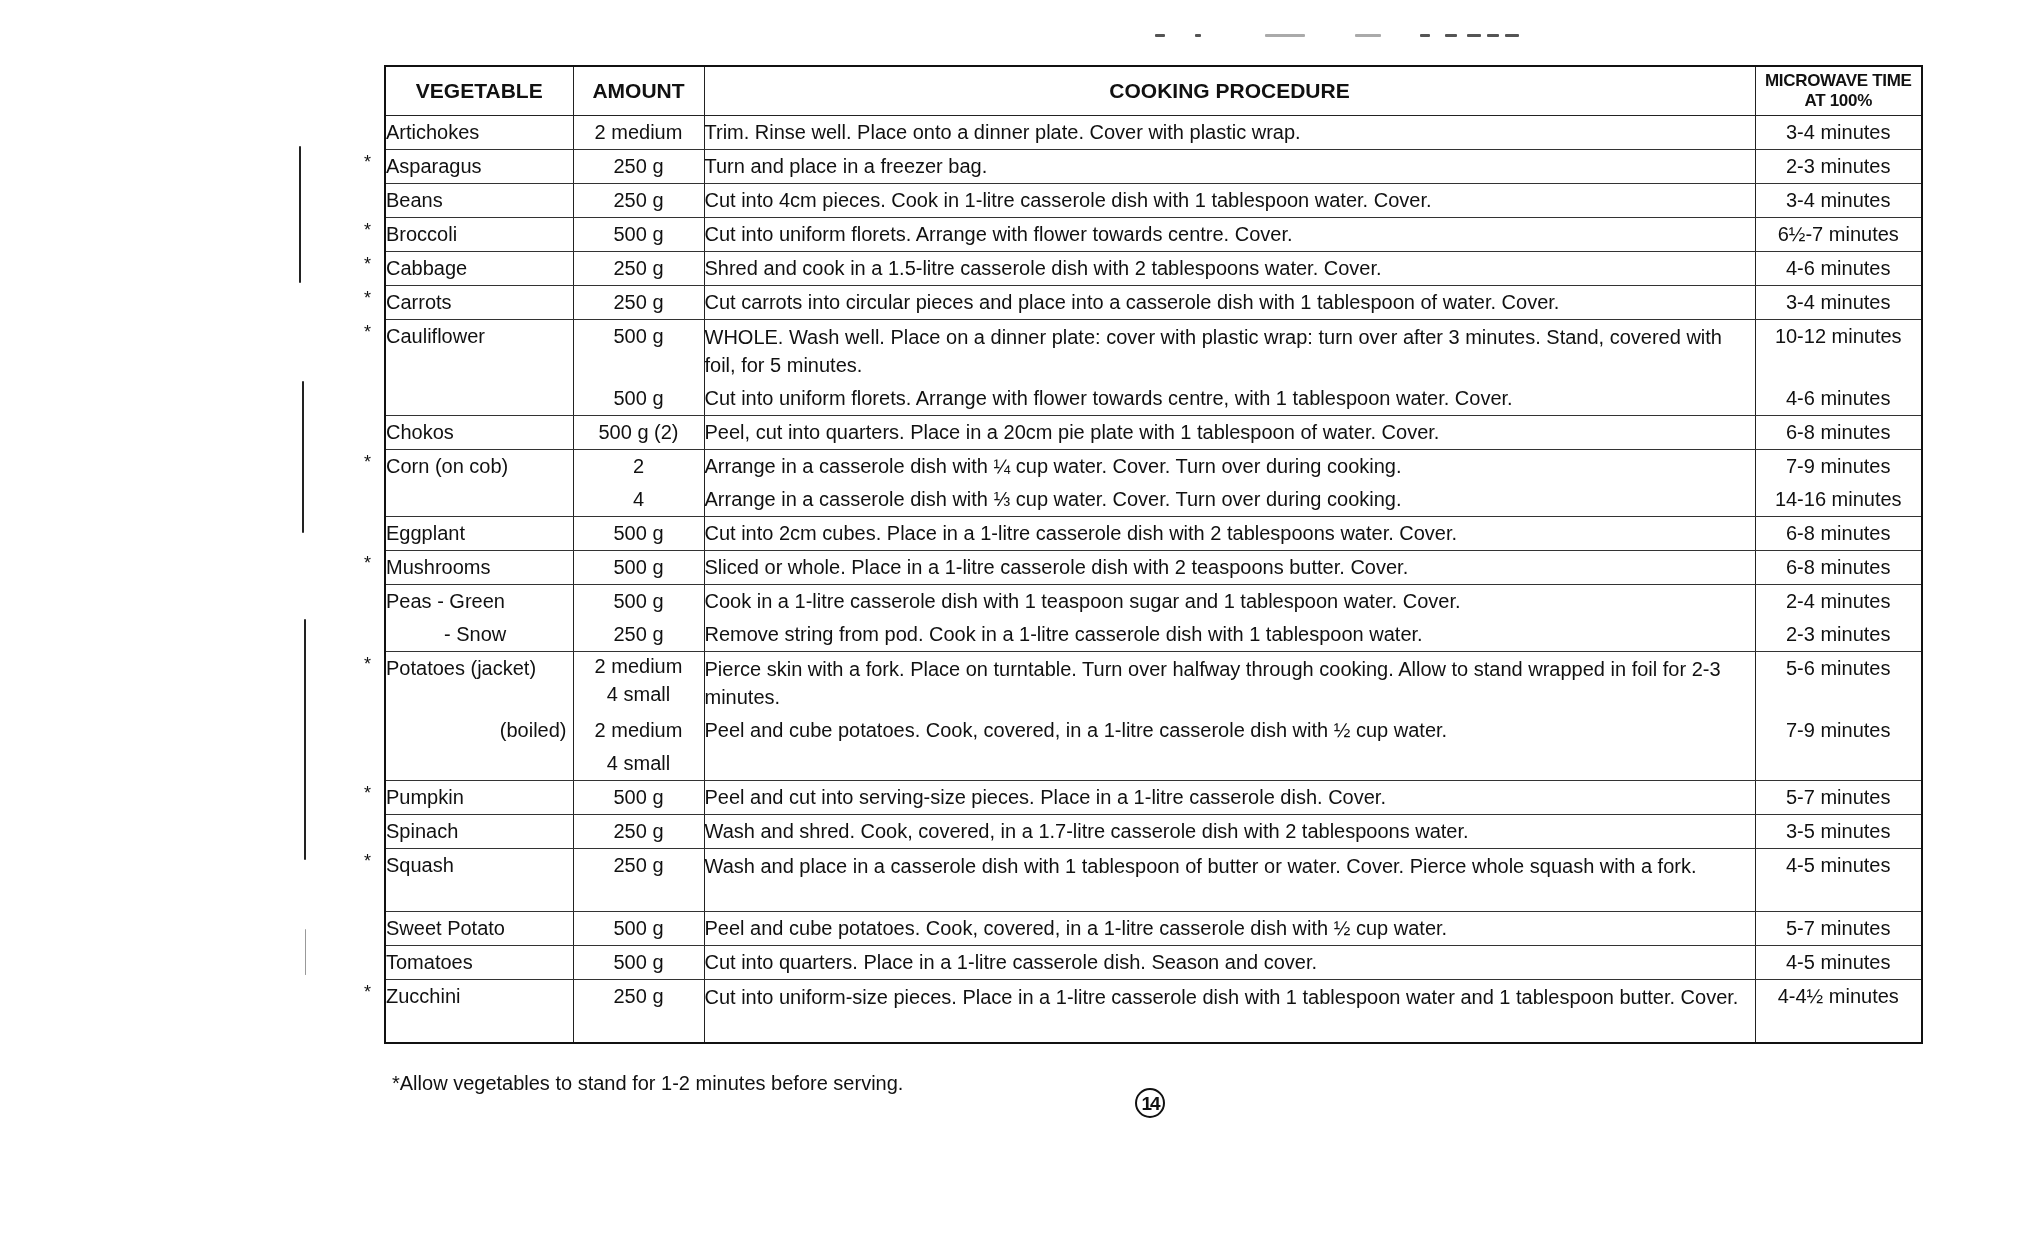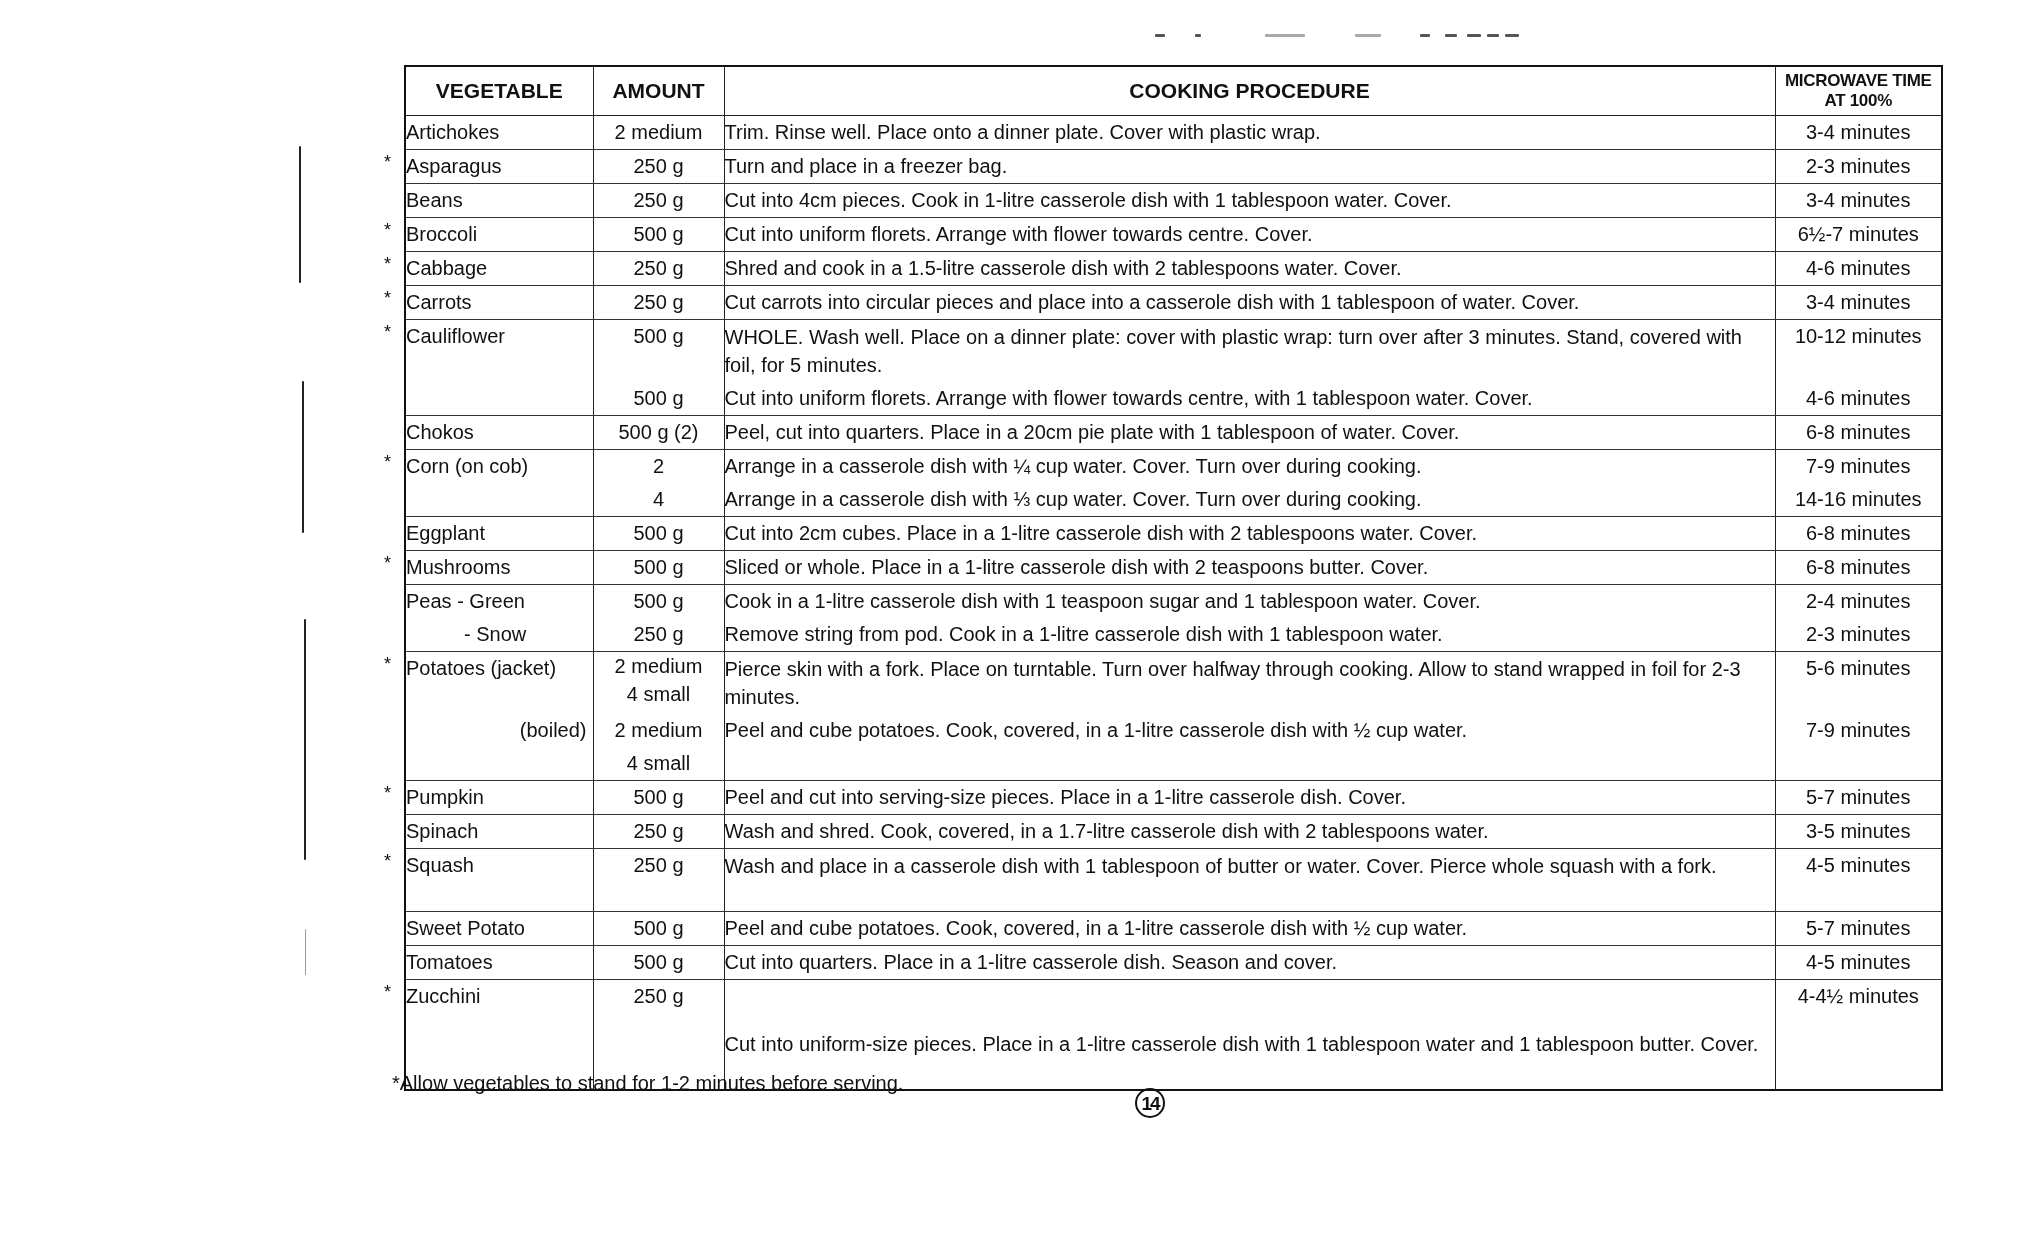--- a/index.html
+++ b/index.html
@@ -2,21 +2,21 @@
 <html><head>
 <meta charset="utf-8">
 <style>
   html, body { margin: 0; padding: 0; background: #ffffff; }
   body { width: 2033px; height: 1235px; position: relative; overflow: hidden;
          font-family: "Liberation Sans", "DejaVu Sans", sans-serif; color: #111; }
   .scan-noise { position: absolute; left: 1155px; top: 34px; width: 360px; height: 6px; }
   .scan-noise span { position: absolute; top: 0; height: 3px; background: #555; border-radius: 1px; }
   .binding-mark { position: absolute; width: 2px; background: #222; border-radius: 1px; }
 
-  table.veg { position: absolute; left: 404px; top: 65px; border-collapse: collapse;
+  table.veg { position: absolute; left: 384px; top: 65px; border-collapse: collapse;
               border: 2px solid #111; table-layout: fixed; }
   table.veg col.c1 { width: 188px; }
   table.veg col.c2 { width: 131px; }
   table.veg col.c3 { width: 1051px; }
   table.veg col.c4 { width: 167px; }
   table.veg th { font-weight: bold; font-size: 21px; height: 48px; padding: 0 4px;
                  border: 1.5px solid #222; text-align: center; vertical-align: middle; line-height: 22px; }
   table.veg th.time { font-size: 17px; line-height: 20px; letter-spacing: -0.3px; }
   table.veg td { font-size: 20px; border-left: 1.5px solid #222; border-right: 1.5px solid #222;
                  padding: 0; vertical-align: top; }
@@ -358,21 +358,21 @@
       </tr>
       <tr class="group-end">
         <td class="veg-name">
           <span class="star">*</span>
           <div class="line">Zucchini</div>
         </td>
         <td class="amount">
           <div class="line" style="height: 62px;">250 g</div>
         </td>
         <td class="proc">
-          <div class="wrap" style="min-height: 59px; margin-top: 47px;">Cut into uniform-size pieces. Place in a 1-litre casserole dish with 1 tablespoon water and 1 tablespoon butter. Cover.</div>
+          <div class="wrap" style="min-height: 59px;">Cut into uniform-size pieces. Place in a 1-litre casserole dish with 1 tablespoon water and 1 tablespoon butter. Cover.</div>
         </td>
         <td class="time">
           <div class="line" style="height: 62px;">4-4½ minutes</div>
         </td>
       </tr>
     </tbody>
 </table>
 
 <div class="footnote">*Allow vegetables to stand for 1-2 minutes before serving.</div>
 <div class="page-num">14</div>

